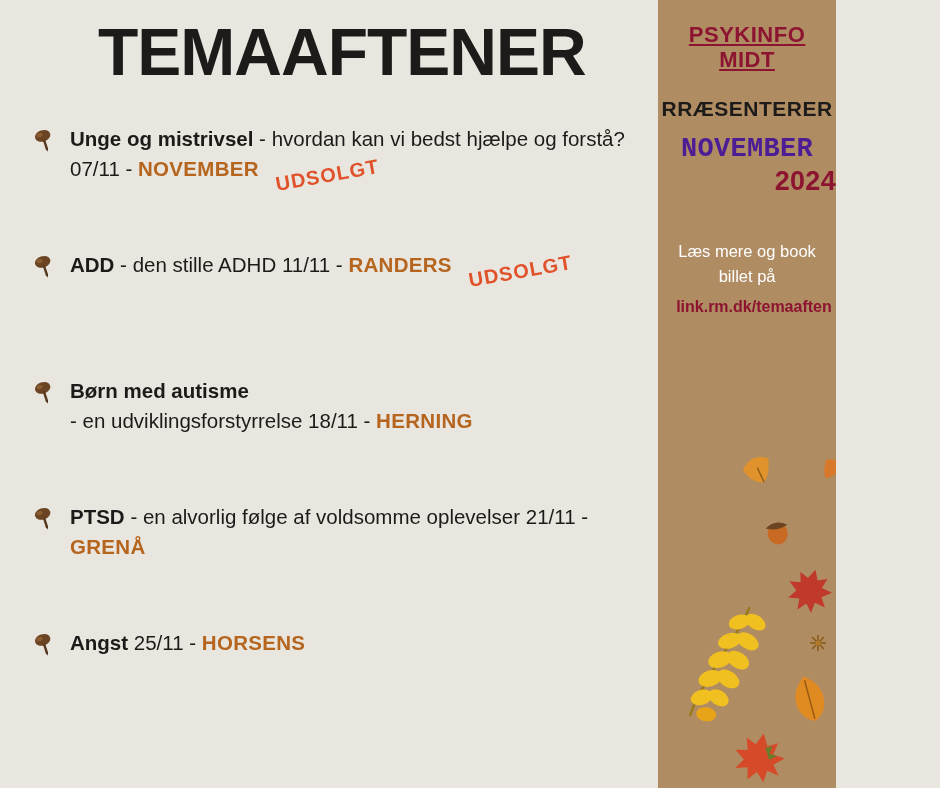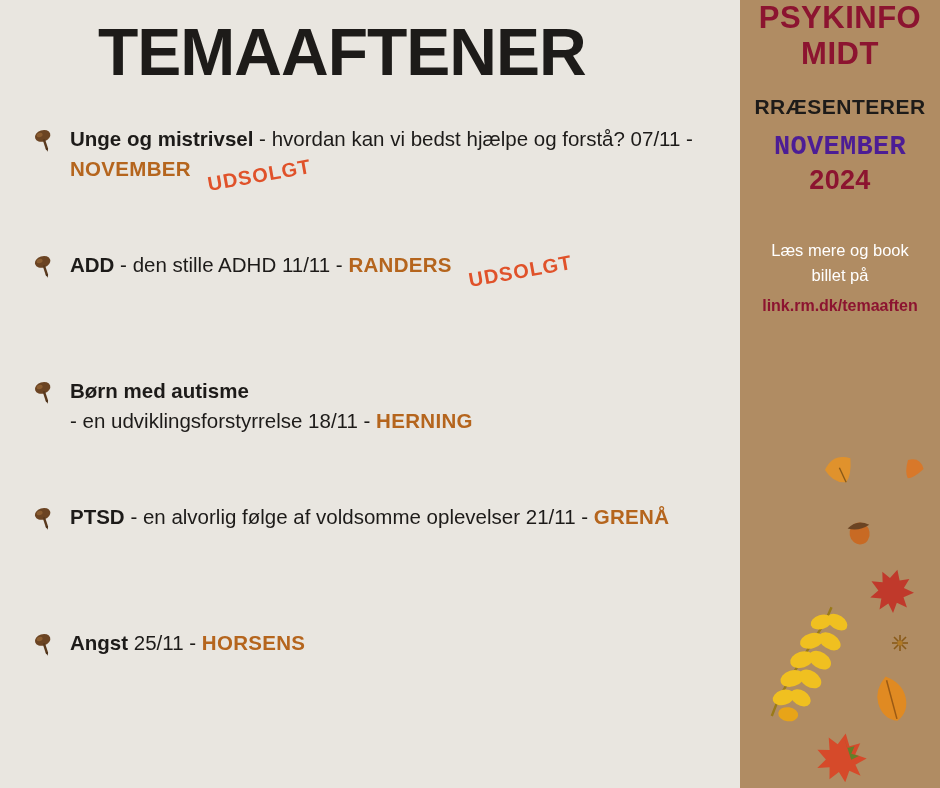--- a/index.html
+++ b/index.html
@@ -9,21 +9,21 @@
   }
   body {
     width: 940px;
     height: 788px;
     font-family: "Liberation Sans", sans-serif;
     background: #e9e6e0;
     overflow: hidden;
   }
   .poster {
     position: relative;
-    width: 940px;
+    width: 836px;
     height: 788px;
     background: #e9e6e0;
     display: flex;
   }
   
   .main {
     position: relative;
     width: 740px;
     height: 788px;
     background: #e9e6e0;
@@ -83,24 +83,26 @@
     position: relative;
     width: 200px;
     height: 788px;
     background: #b08c63;
     text-align: center;
     overflow: hidden;
   }
   .brand {
     color: #8c1430;
     font-weight: bold;
-    font-size: 31px;
+    font-size: 22px;
     line-height: 1.15;
     letter-spacing: 0.5px;
+    margin-top: 22px;
     padding: 0 6px;
+    text-decoration: underline;
   }
   .presents {
     color: #1d1b19;
     font-weight: bold;
     font-size: 21px;
     letter-spacing: 0.5px;
     margin-top: 24px;
   }
   .month {
     color: #4c1d95;
@@ -110,20 +112,21 @@
     margin-top: 12px;
     letter-spacing: 0.3px;
     font-family: Liberation Mono, monospace;
   }
   .year {
     color: #8c1430;
     font-weight: bold;
     font-size: 27px;
     line-height: 1.2;
     letter-spacing: 0.3px;
+    text-align: right;
   }
   .booking {
     color: #ffffff;
     font-size: 16.5px;
     line-height: 1.5;
     margin-top: 42px;
     padding: 0 18px;
   }
   .booklink {
     display: block;

